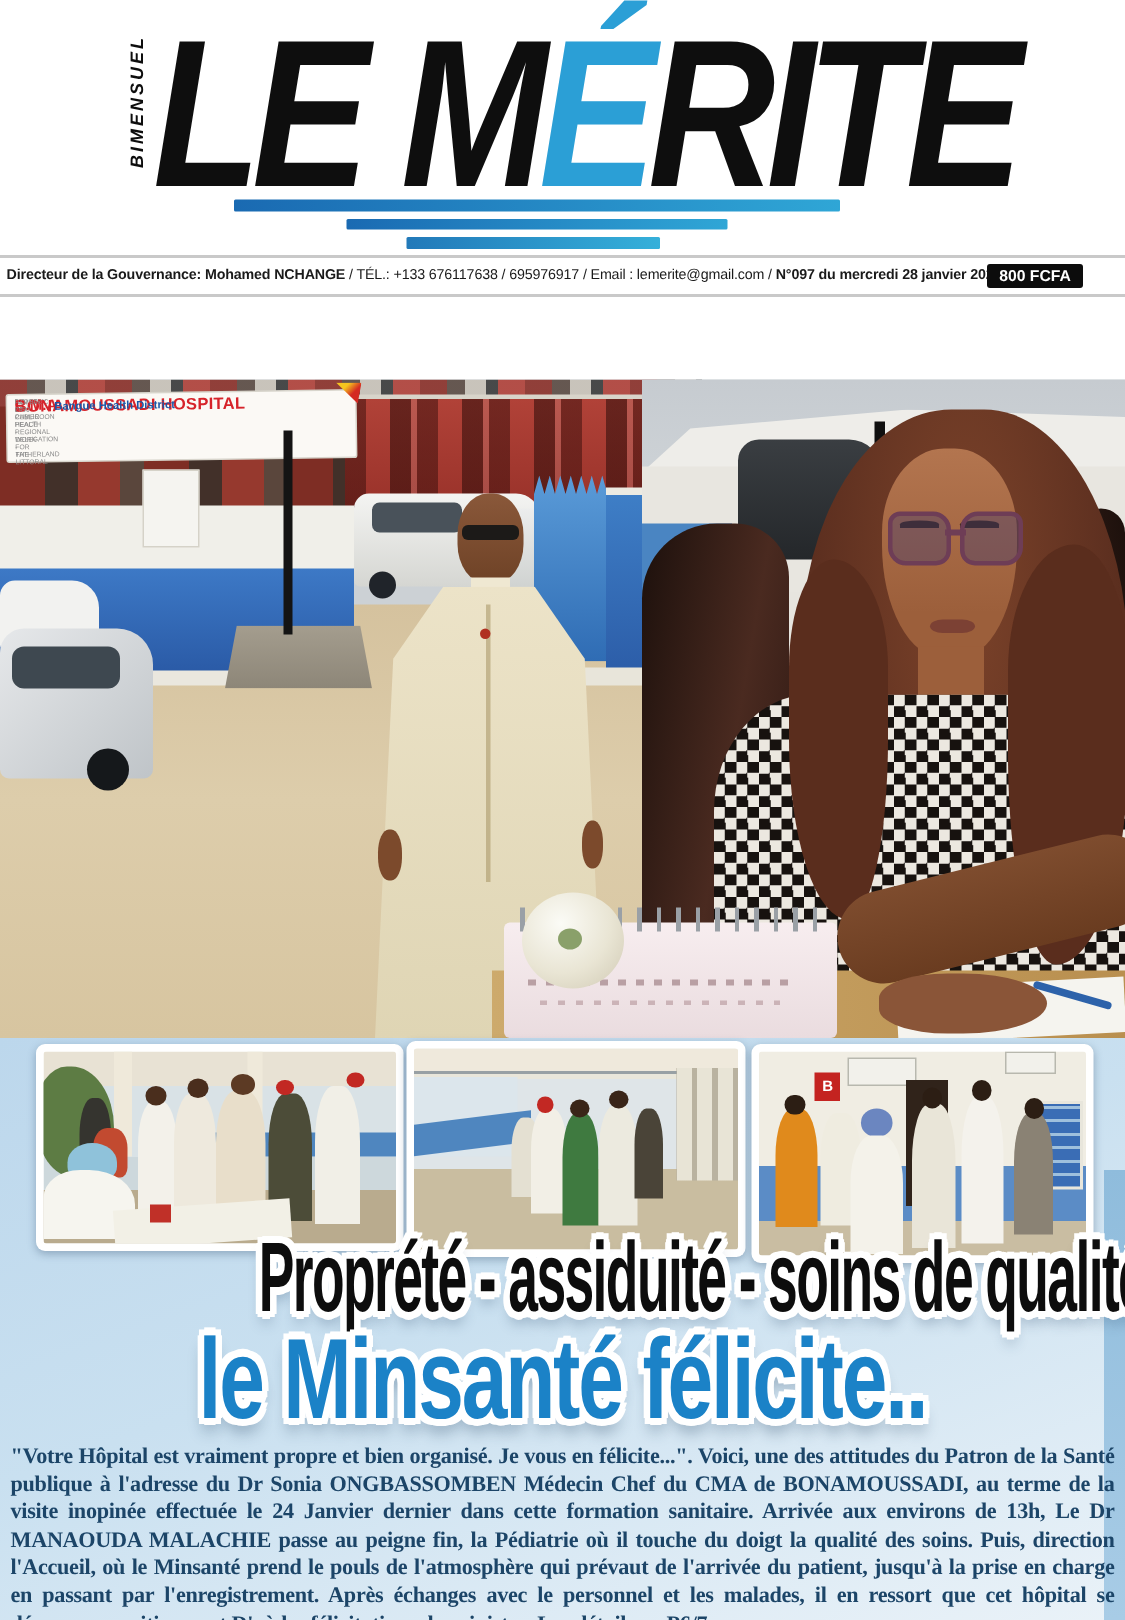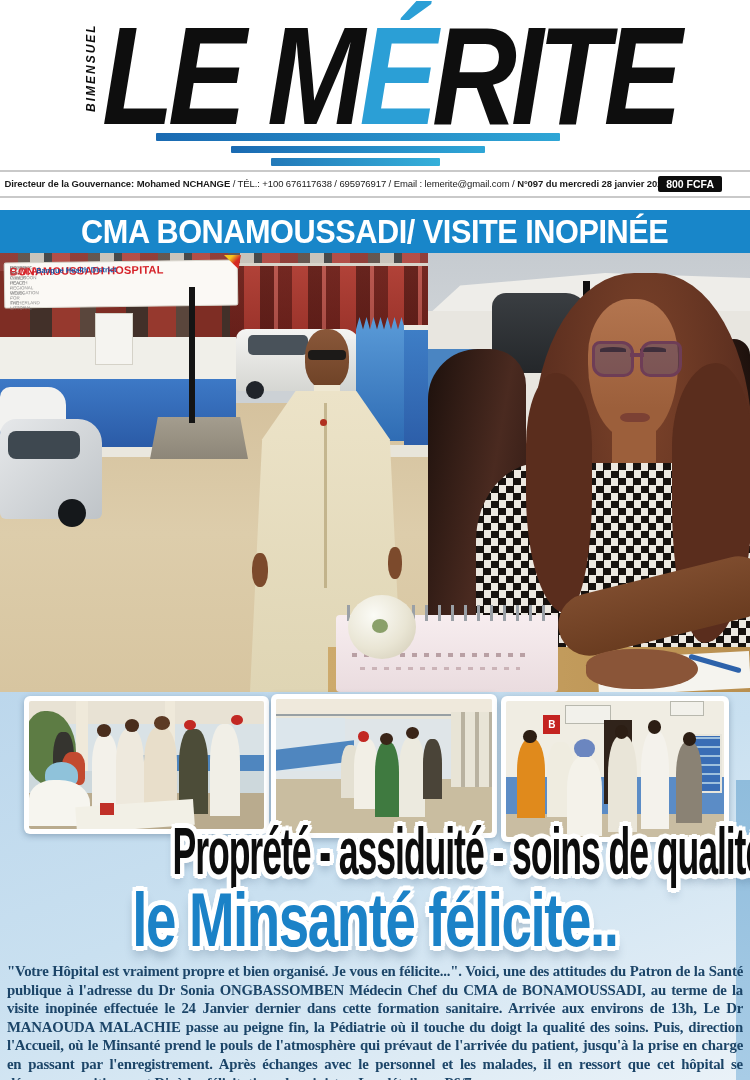--- a/index.html
+++ b/index.html
@@ -249,27 +249,24 @@
 
   <header class="masthead">
     <div class="bimensuel">BIMENSUEL</div>
     <h1 class="logo"><span>LE M</span><span class="accent">É</span><span>RITE</span></h1>
     <div class="bar bar1"></div>
     <div class="bar bar2"></div>
     <div class="bar bar3"></div>
   </header>
 
   <div class="infobar">
-    <div class="info-text"><b>Directeur de la Gouvernance: Mohamed NCHANGE</b><span>  /  TÉL.: +100 676117638 / 695976917  / Email : lemerite@gmail.com / </span><b>N°097 du mercredi 28 janvier 2026</b></div>
+    <div class="info-text"><b>Directeur de la Gouvernance: Mohamed NCHANGE</b><span>  /  TÉL.: +133 676117638 / 695976917  / Email : lemerite@gmail.com / </span><b>N°097 du mercredi 28 janvier 2026</b></div>
     <span class="price">800 FCFA</span>
   </div>
 
-  <div class="kicker">
-    <span>CMA BONAMOUSSADI/ VISITE INOPINÉE</span>
-  </div>
 
   <div class="photo">
     <div class="p-roofline"></div>
     <div class="p-left-upper"></div>
     <div class="p-bld-red"></div>
     <div class="p-ground"></div>
     <div class="p-wall-white-left"></div>
     <div class="p-pillar"></div>
     <div class="p-wall-blue-left"></div>
     <div class="p-sidewalk-left"></div>

